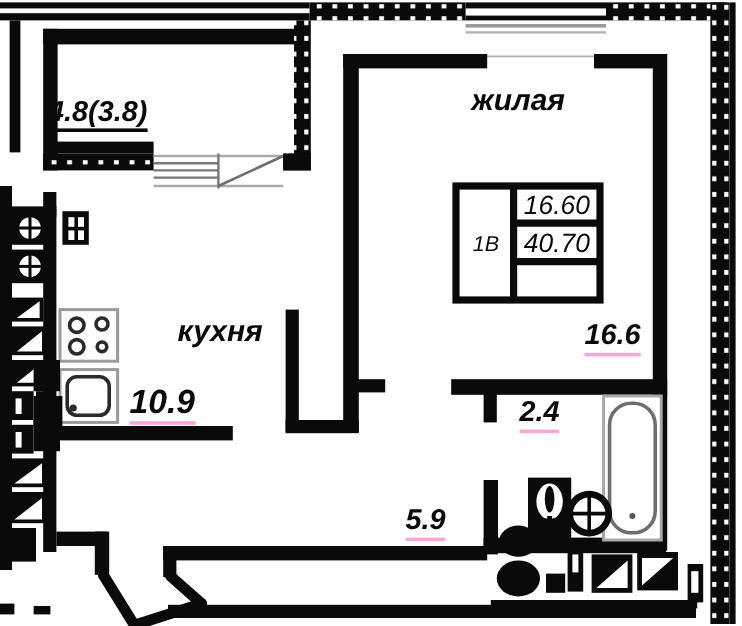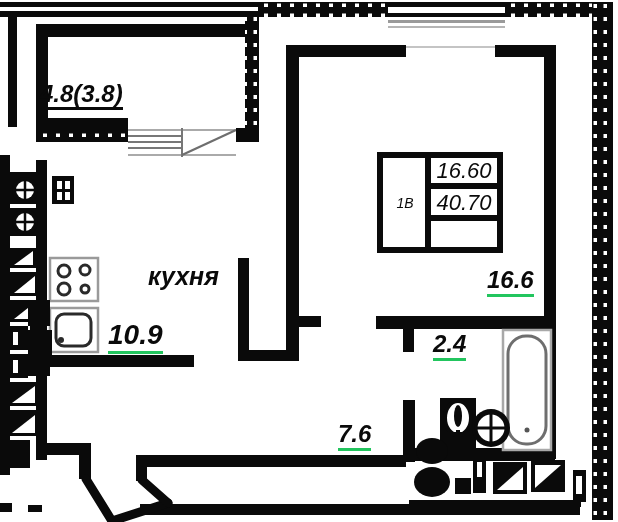--- a/index.html
+++ b/index.html
@@ -33,21 +33,21 @@
     font-weight: 700;
     color: #0a0a0a;
     white-space: nowrap;
     line-height: 1;
   }
   .lbl.room-name {
     font-weight: 700;
     font-style: italic;
   }
   .lbl.area {
-    border-bottom: 3px solid #22c55e;
+    border-bottom: 3px solid #f9a8d4;
     padding-bottom: 2px;
   }
   .lbl.balcony-area {
     border-bottom: 3px solid #0a0a0a;
     padding-bottom: 1px;
   }
   .tbl-cell {
     position: absolute;
     font-family: "Liberation Sans", sans-serif;
     font-style: italic;
@@ -278,34 +278,35 @@
       <g>
         <rect x="380" y="155" width="120" height="95" fill="#ffffff" stroke="#0a0a0a" stroke-width="6"></rect>
         <line x1="428" y1="155" x2="428" y2="250" stroke="#0a0a0a" stroke-width="6"></line>
         <line x1="428" y1="186" x2="500" y2="186" stroke="#0a0a0a" stroke-width="6"></line>
         <line x1="428" y1="218" x2="500" y2="218" stroke="#0a0a0a" stroke-width="6"></line>
       </g>
 
     </g>
   </svg>
 
+  <div class="lbl room-name" style="left:393px; top:72px; font-size:25px;">жилая</div>
 
 
   <div class="lbl room-name" style="left:148px; top:264px; font-size:25px;">кухня</div>
 
   <div class="lbl area" style="left:487px; top:268px; font-size:24px;">16.6</div>
 
   <div class="lbl area" style="left:108px; top:321px; font-size:28px;">10.9</div>
 
   <div class="lbl area" style="left:433px; top:332px; font-size:24px;">2.4</div>
 
-  <div class="lbl area" style="left:338px; top:422px; font-size:24px;">7.6</div>
+  <div class="lbl area" style="left:338px; top:422px; font-size:24px;">5.9</div>
 
   <div class="lbl balcony-area" style="left:40px; top:82px; font-size:24px;">4.8(3.8)</div>
 
-  <div class="tbl-cell" style="left:384px; top:158px; width:42px; height:89px; font-size:14px;">1В</div>
+  <div class="tbl-cell" style="left:384px; top:158px; width:42px; height:89px; font-size:18px;">1В</div>
 
   <div class="tbl-cell" style="left:430px; top:157px; width:68px; height:28px; font-size:22px;">16.60</div>
 
   <div class="tbl-cell" style="left:430px; top:189px; width:68px; height:28px; font-size:22px;">40.70</div>
 
 
 </div>
 
 </body></html>

